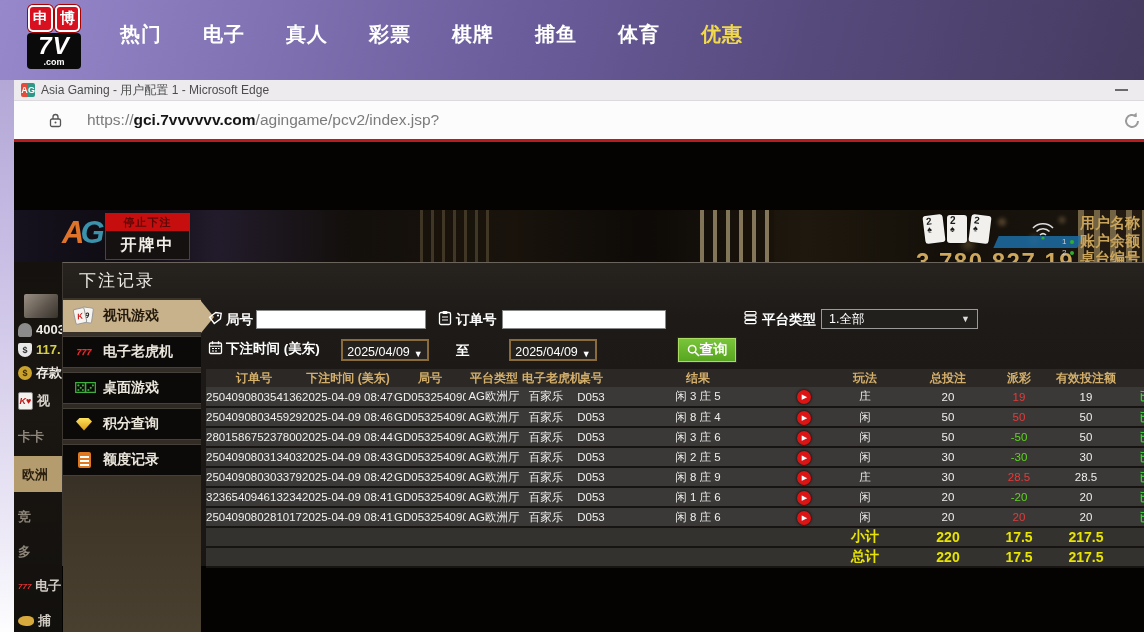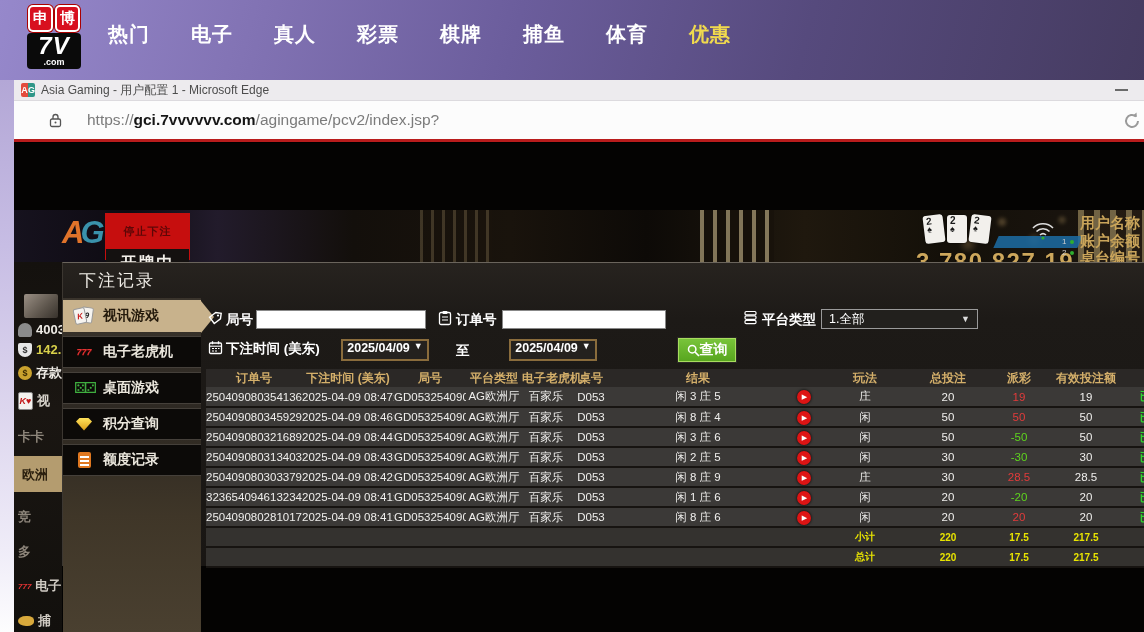--- a/index.html
+++ b/index.html
@@ -11,21 +11,21 @@
   .site-header { position:absolute; left:0; top:0; width:1144px; height:80px;
     background:linear-gradient(105deg,#9688cb 0%,#8273b4 22%,#6b5d9c 45%,#564a7d 70%,#453b60 100%); }
   .logo { position:absolute; left:27px; top:5px; width:54px; }
   .logo-badges { display:flex; gap:2px; justify-content:center; }
   .logo-badge { width:25px; height:27px; background:#d8101f; border:2px solid #fff; border-radius:5px;
     color:#fff; font-size:15px; font-weight:bold; display:flex; align-items:center; justify-content:center;
     box-shadow:0 0 0 1px #a00; }
   .logo-black { margin-top:1px; background:#0a0a0a; border-radius:4px; text-align:center; padding:1px 0 2px; }
   .logo-name { color:#fff; font-size:24px; font-weight:bold; font-style:italic; letter-spacing:1px; line-height:24px; display:block;text-align:center; }
   .logo-tld { color:#fff; font-size:9px; font-weight:bold; display:block; line-height:9px; }
-  .site-nav { position:absolute; left:108px; top:0; height:68px; display:flex; align-items:center; gap:41px;justify-content:center; }
+  .site-nav { position:absolute; left:120px; top:0; height:68px; display:flex; align-items:center; gap:41px;justify-content:center; }
   .nav-item { color:#fff; font-size:20px; font-weight:600; letter-spacing:1px; cursor:pointer; white-space:nowrap; }
   .nav-item.highlight { color:#f0d94e; }
 
   
   .page-sliver { position:absolute; left:0; top:80px; width:14px; height:552px;
     background:linear-gradient(180deg,#b3a7d6 0%,#c7bde4 30%,#ddd6ee 60%,#efecf8 85%,#fdfdfe 100%); }
 
   
   .edge { position:absolute; left:14px; top:80px; width:1130px; height:552px; background:#000; }
   .edge-titlebar { position:relative; height:21px; background:#edebee; display:flex; align-items:center;
@@ -58,21 +58,21 @@
     background-image:radial-gradient(circle 11px at 22px 14px,rgba(150,120,75,.7),transparent 70%),
       radial-gradient(circle 14px at 58px 34px,rgba(130,105,65,.6),transparent 70%),
       radial-gradient(circle 9px at 92px 12px,rgba(160,130,85,.65),transparent 70%),
       radial-gradient(circle 12px at 124px 30px,rgba(120,95,60,.6),transparent 70%),
       radial-gradient(circle 8px at 152px 10px,rgba(150,125,80,.6),transparent 70%); }
   .ag-logo { position:absolute; left:48px; top:8px; display:flex; align-items:flex-end; gap:3px; }
   .ag-a { color:#e0732a; font-size:31px; font-weight:bold; font-style:italic; line-height:30px; }
   .ag-g { color:#3a92ab; font-size:31px; font-weight:bold; font-style:italic; line-height:30px; margin-left:-7px; }
   .ag-sub { color:#9a938a; font-size:4.5px; letter-spacing:.5px; padding-bottom:4px; white-space:nowrap; }
   .stop-box { position:absolute; left:91px; top:3px; width:85px; height:47px; border:1px solid #c60e0e; }
-  .stop-top { height:35px; background:#c60e0e; color:#5d0707; font-size:11px; font-weight:bold;
+  .stop-top { height:17px; background:#c60e0e; color:#5d0707; font-size:11px; font-weight:bold;
     display:flex; align-items:center; justify-content:center; letter-spacing:1px; }
   .stop-bottom { height:28px; background:#141110; color:#f2efe9; font-size:16px; font-weight:bold;
     display:flex; align-items:center; justify-content:center; letter-spacing:2px; }
   .cards-box { position:absolute; left:910px; top:5px; display:flex; gap:3px; }
   .pcard { width:20px; height:28px; background:#f2f0ec; border-radius:3px; color:#1a1a1a;
     font-size:10px; font-weight:bold; padding:1px 0 0 3px; line-height:9px; box-shadow:0 0 2px rgba(0,0,0,.8); }
   .pcard .suit { display:block; font-size:9px; line-height:9px; }
   .pcard:nth-child(1){ transform:rotate(-7deg); } .pcard:nth-child(3){ transform:rotate(7deg); }
   .blue-strip { position:absolute; left:982px; top:26px; width:84px; height:12px; background:#1c6da6;
     opacity:.85; transform:skewX(-24deg); }
@@ -134,35 +134,35 @@
 
   
   .filters { position:absolute; left:138px; top:35px; right:0; height:70px; color:#fff; }
   .f-label { position:absolute; font-size:13.5px; font-weight:bold; white-space:nowrap; }
   .f-input { position:absolute; height:19px; background:#fff; border:1px solid #888; font-size:12px;
     color:#222; padding:0 4px; }
   .f-select { position:absolute; height:20px; background:#22201d; border:1px solid #9a9a9a; color:#fff;
     font-size:12.5px; display:flex; align-items:center; justify-content:space-between; padding:0 7px; cursor:pointer; }
   .f-select .caret { font-size:9px; color:#ddd; }
   .date-btn { position:absolute; height:22px; width:88px; background:#24211e; border:2px solid #8a6c3c;
-    color:#fff; font-size:12.5px; font-weight:bold; display:flex; align-items:flex-start; justify-content:center;
+    color:#fff; font-size:12.5px; font-weight:normal; display:flex; align-items:flex-end; justify-content:center;
     gap:4px; cursor:pointer; }
   .date-btn .caret { font-size:9px; }
   .search-btn { position:absolute; height:24px; width:58px; background:linear-gradient(180deg,#79c43a,#58a61f);
     border:1px solid #a9dc60; outline:1px solid #2c2a26; color:#fff; font-size:14px; font-weight:bold;
     display:flex; align-items:center; justify-content:center; gap:0; cursor:pointer; }
   .f-ico { position:absolute; }
 
   
   .table-wrap { position:absolute; left:143px; top:106px; width:945px; overflow:hidden; }
   table { border-collapse:collapse; table-layout:fixed; width:984px; }
   th { background:#2b2826; color:#d4af6a; font-size:12px; font-weight:bold; height:18px; white-space:nowrap; }
   td { background:#3b3937; color:#efeeec; font-size:11.5px; height:20px; text-align:center;
     border-bottom:2px solid #171411; white-space:nowrap; overflow:hidden; }
-  tr.summary td { background:#34322f; color:#e8e400; font-weight:bold; font-size:10px; }
+  tr.summary td { background:#34322f; color:#e8e400; font-weight:bold; font-size:14px; }
   .win { color:#e23b3b; } .loss { color:#5ed41e; }
   .status { color:#2fd42f; font-weight:bold; }
   .play-btn { display:inline-flex; width:14px; height:14px; border-radius:50%; background:#dd1414;
     color:#fff; font-size:7px; align-items:center; justify-content:center; cursor:pointer;
     box-shadow:0 0 3px #000; padding-left:1px; }
   svg { display:block; }
 </style>
 </head>
 <body>
 
@@ -260,21 +260,21 @@
     </div>
 
     <div class="page-menu" id="page-menu">
       <div class="avatar"></div>
     <div class="pm-row" style="top: 60px;">
           <i class="pm-ic ic-user"></i>
           <span class="lbl" style="color:#efece6">4003</span>
         </div>
         <div class="pm-row" style="top: 80px;">
           <i class="pm-ic ic-bag">$</i>
-          <span class="lbl" style="color:#d8d04a">142.</span>
+          <span class="lbl" style="color:#d8d04a">117.</span>
         </div>
         <div class="pm-row" style="top: 102px;">
           <i class="pm-ic ic-coin">$</i>
           <span class="lbl" style="color:#efece6">存款</span>
         </div>
         <div class="pm-row" style="top: 130px;">
           <i class="ic-cardk">K♥</i>
           <span class="lbl" style="color:#d8d4cc">视</span>
         </div>
         <div class="pm-row" style="top: 166px;">
@@ -455,21 +455,21 @@
                 <td>D053</td>
                 <td>闲 8 庄 4</td>
                 <td><span class="play-btn">▶</span></td>
                 <td>闲</td>
                 <td>50</td>
                 <td class="win">50</td>
                 <td>50</td>
                 <td class="status">已派彩</td>
               </tr>
               <tr>
-                <td>250409080321689</td>
+                <td>280158675237800</td>
                 <td>2025-04-09 08:44:27</td>
                 <td>GD053254090T5</td>
                 <td>AG欧洲厅</td>
                 <td>百家乐</td>
                 <td>D053</td>
                 <td>闲 3 庄 6</td>
                 <td><span class="play-btn">▶</span></td>
                 <td>闲</td>
                 <td>50</td>
                 <td class="loss">-50</td>

